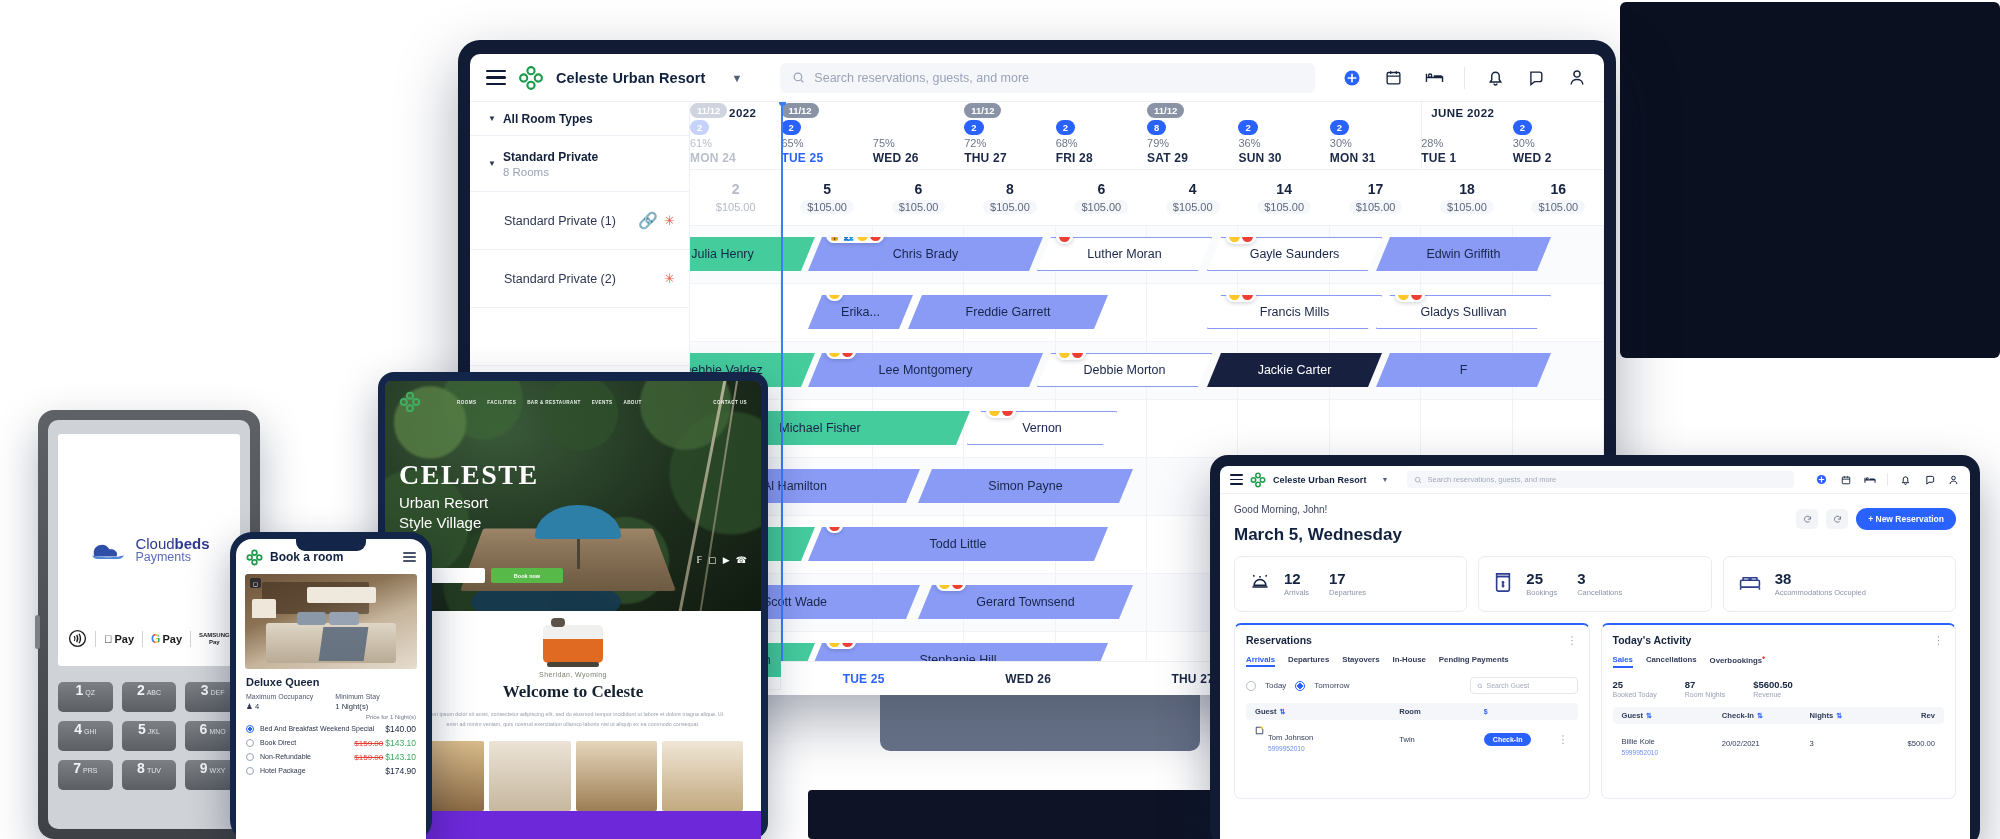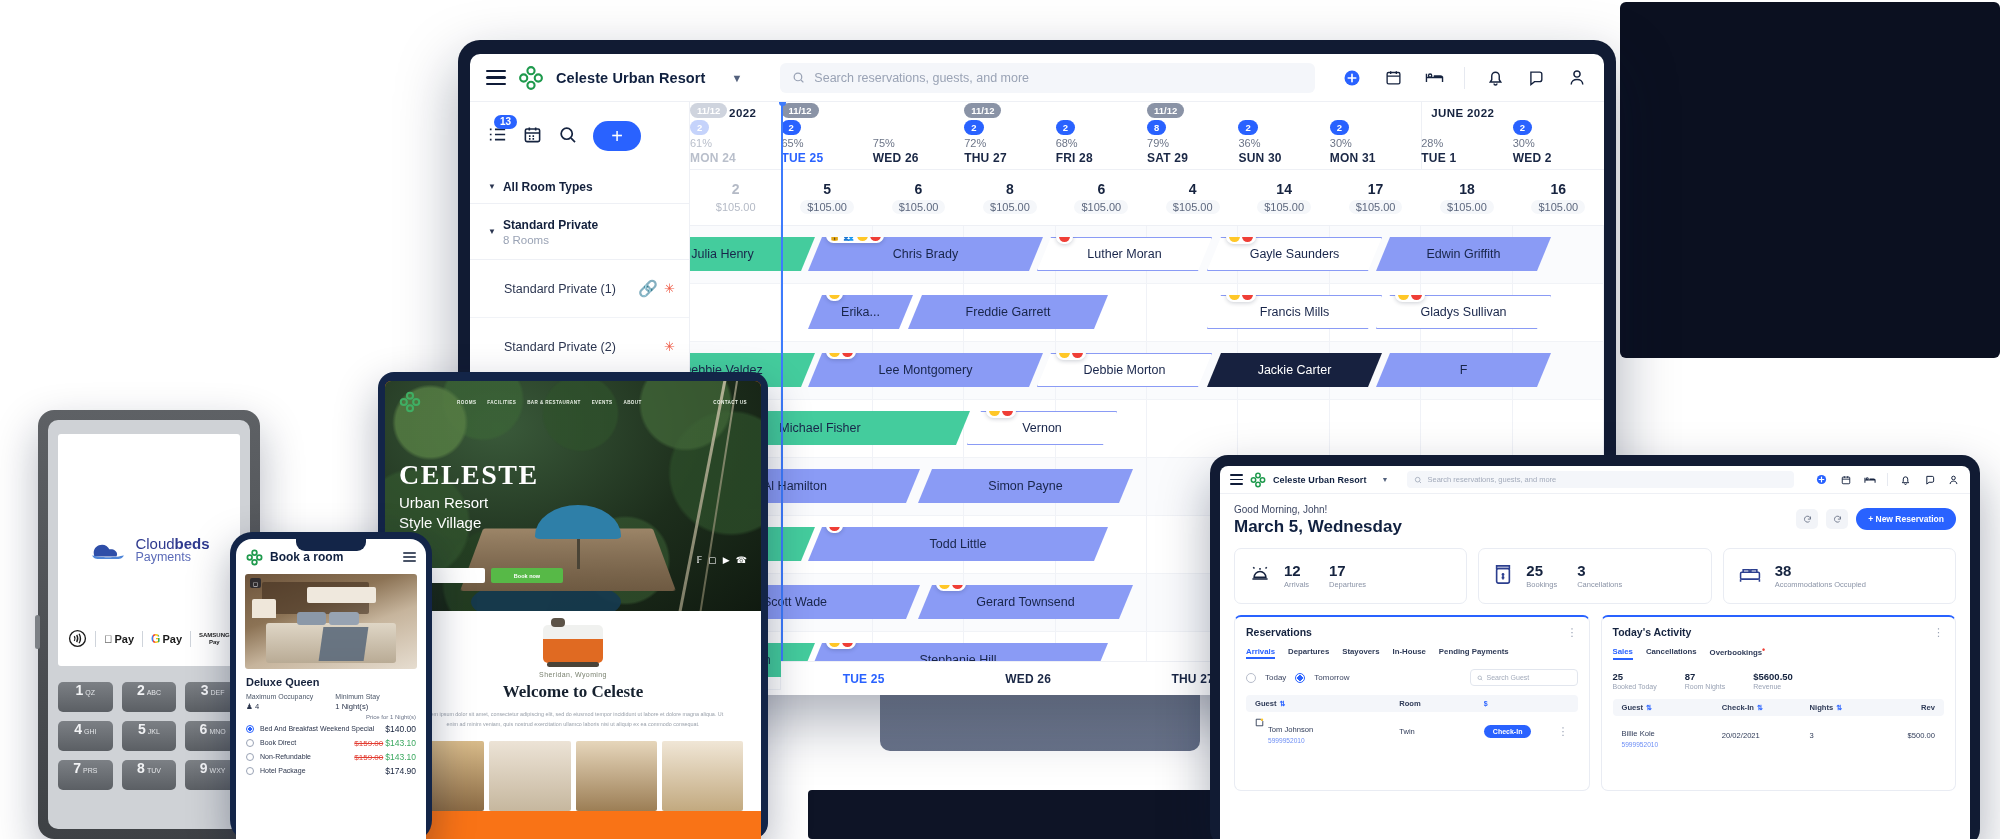--- a/index.html
+++ b/index.html
@@ -129,21 +129,21 @@
   .tab-nav { height: 28px; display:flex; align-items:center; gap:7px; padding: 0 10px; border-bottom:1px solid #eef0f5; }
   .tab-nav .brand-name { font-size: 9px; }
   .tab-nav .brand-logo { width: 16px; height: 16px; }
   .tab-search { flex:1; height: 17px; background:#f4f6fa; border-radius:4px; display:flex; align-items:center; gap:5px; padding:0 7px; margin-left: 12px; }
   .tab-search .ph { font-size: 7.5px; color:#a3abbb; }
   .tab-nav .nav-icons { gap: 11px; }
   .tab-nav .icobtn { width: 13px; height: 13px; }
 
   .dash-body { padding: 10px 14px; background:#fff; height: calc(100% - 28px); }
   .greet { font-size: 10px; color:#3d4763; }
-  .dash-date { font-size: 17px; font-weight:700; color:#10203f; margin-top: 2px; }
+  .dash-date { font-size: 17px; font-weight:700; color:#10203f; margin-top: 10px; }
   .dash-head { display:flex; align-items:flex-start; }
   .dash-actions { margin-left:auto; display:flex; align-items:center; gap: 8px; margin-top: 4px; }
   .sq-btn { width: 22px; height: 20px; border-radius: 5px; background:#f2f4f8; display:flex; align-items:center; justify-content:center; color:#6b7governor; }
   .sq-btn { color:#6b7governor; }
   .sq-btn svg { color:#6b7488; }
   .new-res { height: 22px; border-radius: 11px; background:#2962ff; color:#fff; font-size: 8.5px; font-weight:700; display:flex; align-items:center; padding: 0 12px; gap: 4px; }
 
   .stat-strip { display:flex; gap: 11px; margin-top: 11px; }
   .stat-card { flex:1; border:1px solid #e9ecf3; border-radius: 7px; height: 56px; display:flex; align-items:center; gap: 13px; padding: 0 14px; background:#fff; }
   .stat-pair { display:flex; gap: 20px; }
@@ -181,21 +181,21 @@
   .gname { font-size: 7.6px; color:#2f3b58; }
   .gid { font-size: 6.6px; color:#6e8ff5; margin-top: 1px; }
   .chip-checkin { background:#2962ff; color:#fff; font-size: 7px; font-weight:700; border-radius: 9px; padding: 3px 9px; }
 
   
   .webtab {
     position:absolute; left: 378px; top: 372px; width: 390px; height: 467px;
     background:#132548; border-radius: 16px; padding: 9px 7px 0 7px; z-index: 30;
     box-shadow: 0 18px 44px rgba(10,20,50,.32);
   }
-  .web-screen { width:100%; height:100%; border-radius: 6px 6px 0 0; overflow:hidden; background:#f97316; }
+  .web-screen { width:100%; height:100%; border-radius: 6px 6px 0 0; overflow:hidden; background:#6d28d9; }
   .web-hero { height: 230px; position:relative; background:
       radial-gradient(ellipse at 30% 20%, #3a5a3a 0%, #1d2e1c 55%, #101a10 100%); overflow:hidden; }
   .foliage { position:absolute; inset:0; opacity:.85;
     background:
       radial-gradient(circle at 12% 18%, rgba(90,130,70,.9) 0 9%, transparent 10%),
       radial-gradient(circle at 26% 8%, rgba(60,100,55,.9) 0 11%, transparent 12%),
       radial-gradient(circle at 52% 14%, rgba(48,82,44,.85) 0 13%, transparent 14%),
       radial-gradient(circle at 80% 10%, rgba(70,110,60,.8) 0 12%, transparent 13%),
       radial-gradient(circle at 92% 40%, rgba(45,78,42,.9) 0 16%, transparent 17%),
       radial-gradient(circle at 8%  62%, rgba(52,88,48,.85) 0 14%, transparent 15%),
@@ -372,41 +372,20 @@
                 <circle cx="10" cy="6.5" r="4"></circle>
                 <path d="M2.5 20c0-4.2 3.4-6.5 7.5-6.5s7.5 2.3 7.5 6.5"></path>
               </svg>
           </div>
         </div>
       </div>
 
       <div class="cal-wrap">
 
         <div class="cal-left">
-          <div class="tools">
-            <div class="tool-ico">
-              <span class="badge13">13</span>
-              <svg width="19" height="17" viewBox="0 0 22 20" fill="none" stroke="#15233f" stroke-width="2">
-                  <path d="M2 4h2M2 10h2M2 16h2M8 4h12M8 10h12M8 16h12"></path>
-                </svg>
-            </div>
-            <div class="tool-ico">
-              <svg width="19" height="19" viewBox="0 0 24 24" fill="none" stroke="#15233f" stroke-width="2">
-                  <rect x="3" y="5" width="18" height="16" rx="2"></rect>
-                  <path d="M3 10h18M8 3v4M16 3v4M7.5 14h2M12 14h2M16.5 14h0M7.5 17.5h2M12 17.5h2"></path>
-                </svg>
-            </div>
-            <div class="tool-ico">
-              <svg width="19" height="19" viewBox="0 0 24 24" fill="none" stroke="#15233f" stroke-width="2.2">
-                  <circle cx="11" cy="11" r="7"></circle>
-                  <line x1="16.5" y1="16.5" x2="21.5" y2="21.5"></line>
-                </svg>
-            </div>
-            <div class="fab">+</div>
-          </div>
 
           <div class="row-allrt">
             <span class="tri">▼</span>
             <span class="lbl-strong">All Room Types</span>
           </div>
 
           <div class="row-rt">
             <span class="tri">▼</span>
             <div>
               <div class="lbl-strong">Standard Private</div>

